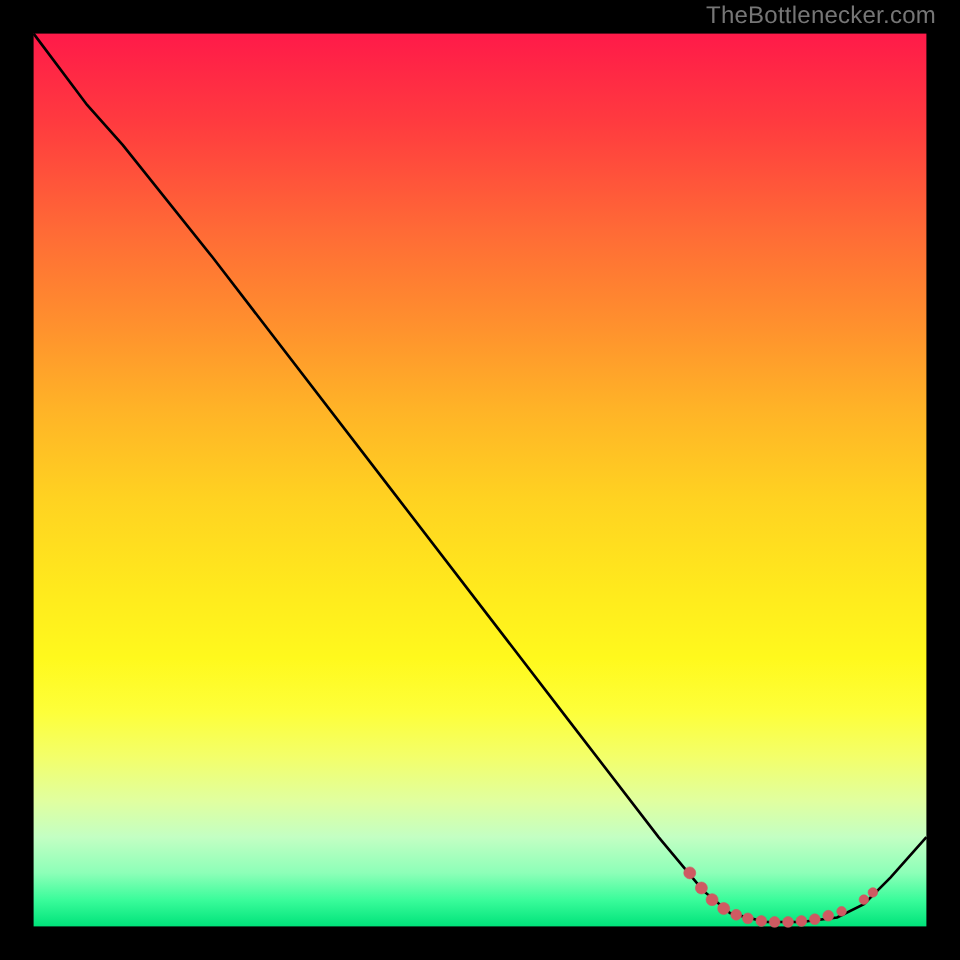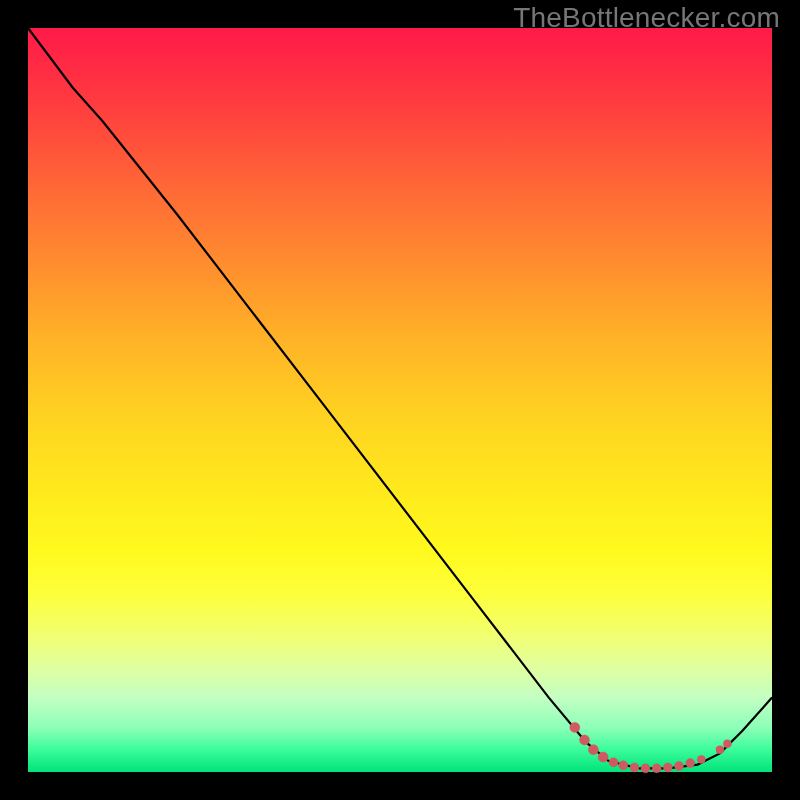--- a/index.html
+++ b/index.html
@@ -15,21 +15,21 @@
     position: relative;
     width: 800px;
     height: 800px;
     background: #000;
   }
   .watermark {
     position: absolute;
     top: 2px;
     right: 20px;
     color: #767676;
-    font-size: 28px;
+    font-size: 20px;
     font-weight: 500;
     letter-spacing: 0.2px;
     z-index: 5;
   }
   .plot-area {
     position: absolute;
     left: 28px;
     top: 28px;
     width: 744px;
     height: 744px;

